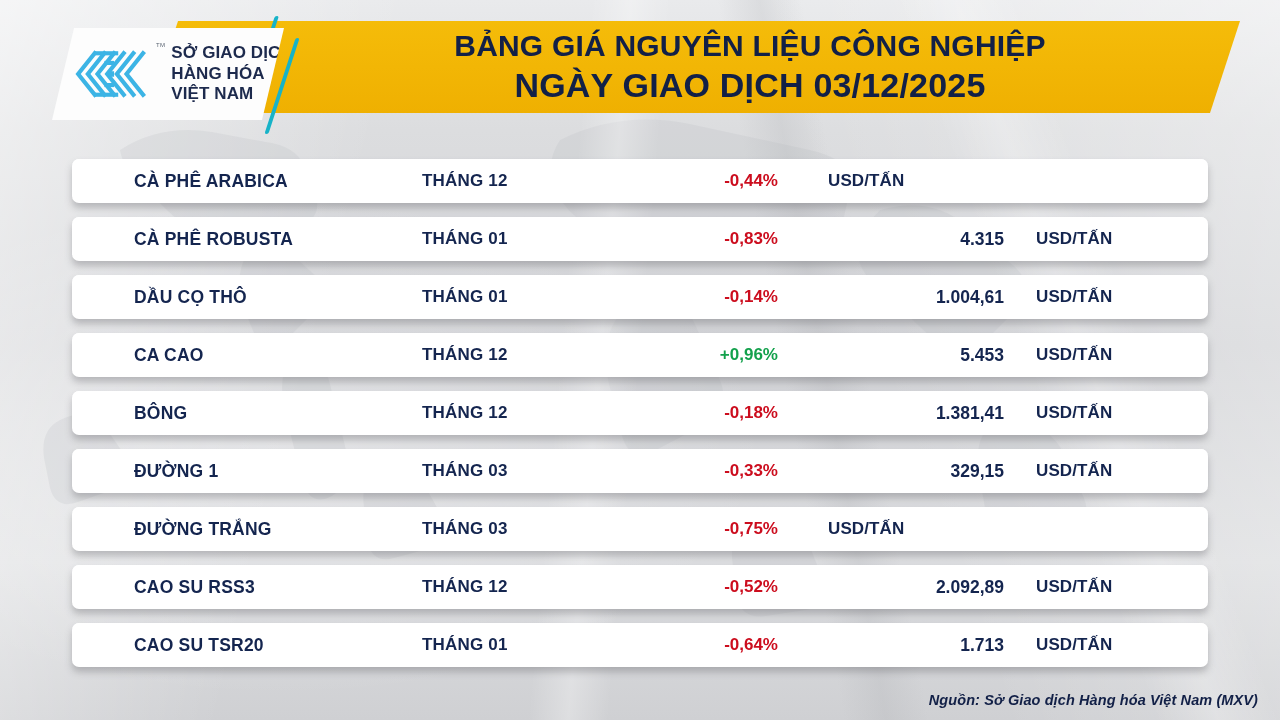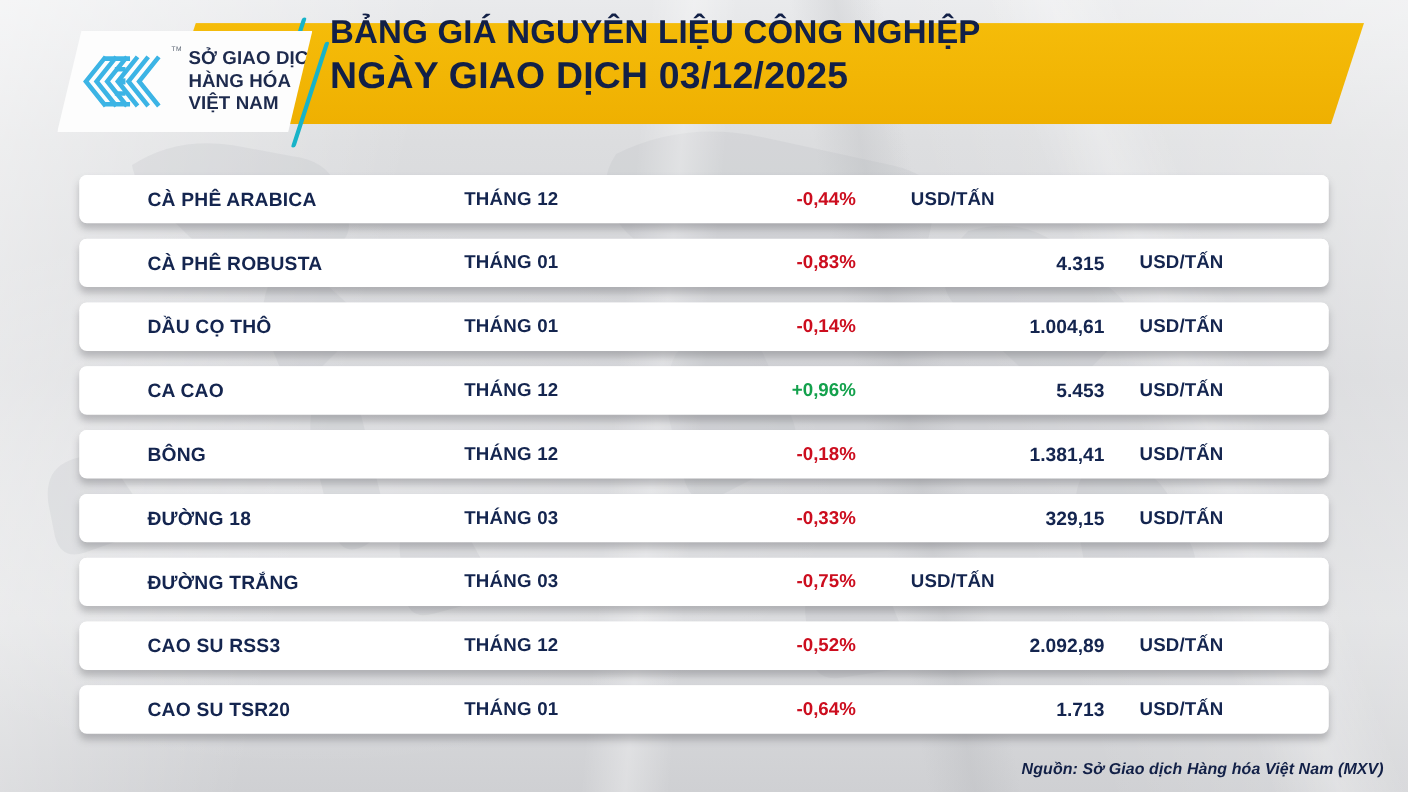--- a/index.html
+++ b/index.html
@@ -97,22 +97,23 @@
     font-size: 17px;
     line-height: 1.22;
     font-weight: 700;
     color: #1d2a4d;
     letter-spacing: .1px;
     white-space: nowrap;
   }
 
   .title-wrap {
     position: absolute;
-    left: 300px; top: 4px;
+    left: 300px; top: 20px;
     width: 900px;
+    text-align: center;
     color: #122047;
   }
   .title-line1 {
     font-size: 30px;
     font-weight: 700;
     letter-spacing: .2px;
     line-height: 1.22;
     white-space: nowrap;
   }
   .title-line2 {
@@ -286,21 +287,21 @@
         <div class="c-unit">USD/TẤN</div>
       </div>
       <div class="row">
         <div class="c-name">BÔNG</div>
         <div class="c-month">THÁNG 12</div>
         <div class="c-change down">-0,18%</div>
         <div class="c-price">1.381,41</div>
         <div class="c-unit">USD/TẤN</div>
       </div>
       <div class="row">
-        <div class="c-name">ĐƯỜNG 18</div>
+        <div class="c-name">ĐƯỜNG 1</div>
         <div class="c-month">THÁNG 03</div>
         <div class="c-change down">-0,33%</div>
         <div class="c-price">329,15</div>
         <div class="c-unit">USD/TẤN</div>
       </div>
       <div class="row">
         <div class="c-name">ĐƯỜNG TRẮNG</div>
         <div class="c-month">THÁNG 03</div>
         <div class="c-change down">-0,75%</div>
         <div class="c-unit">USD/TẤN</div>

